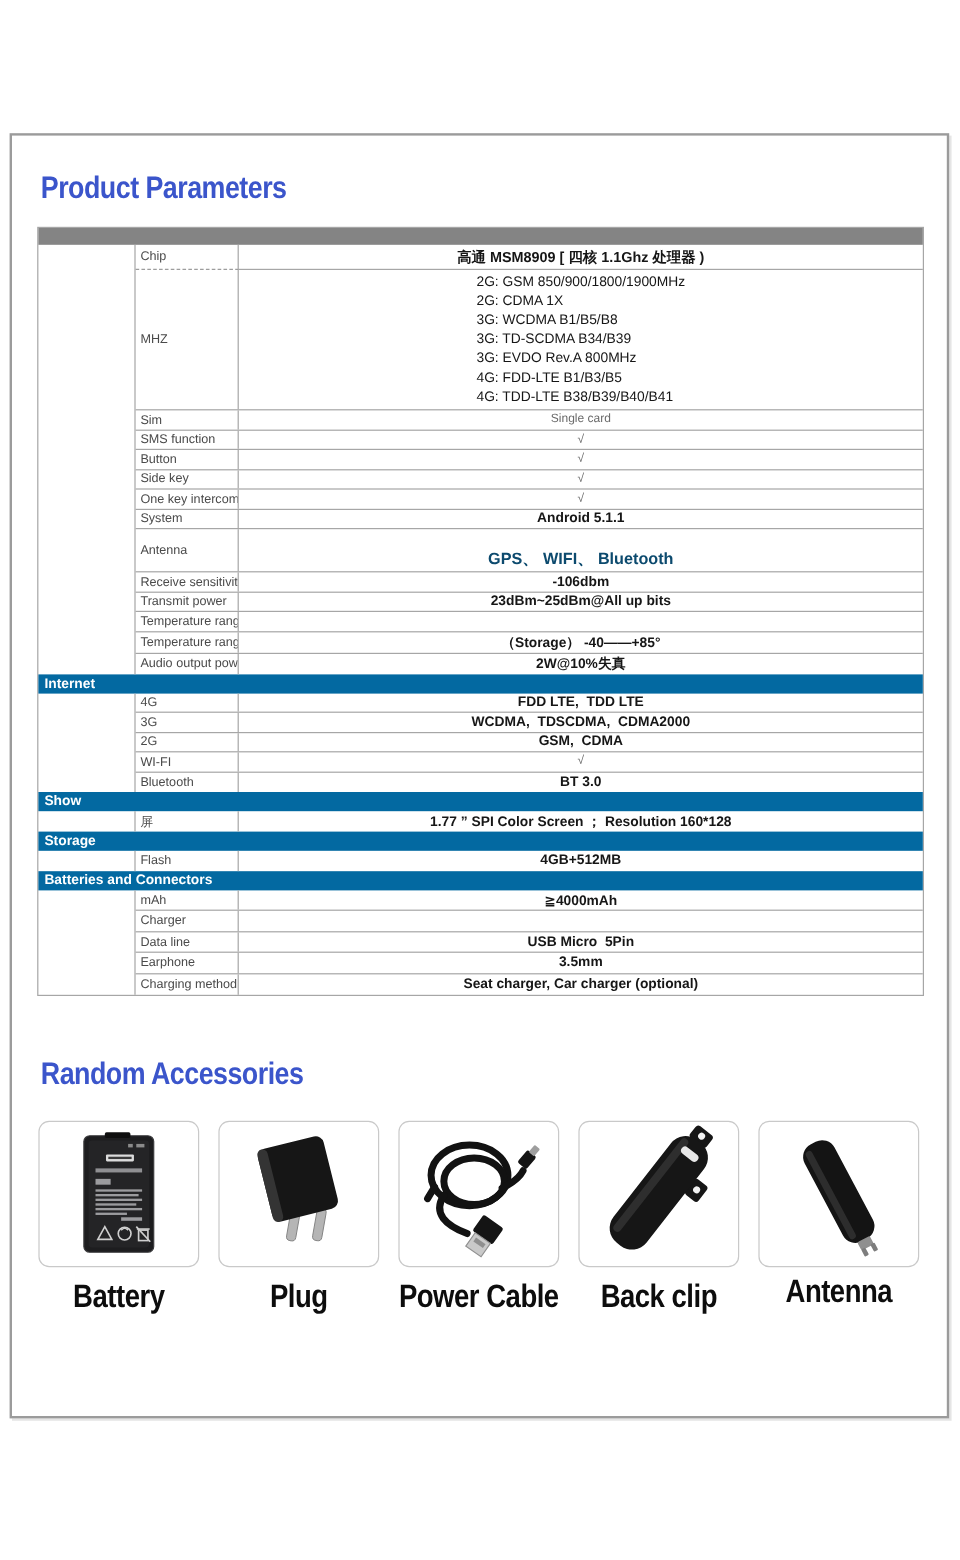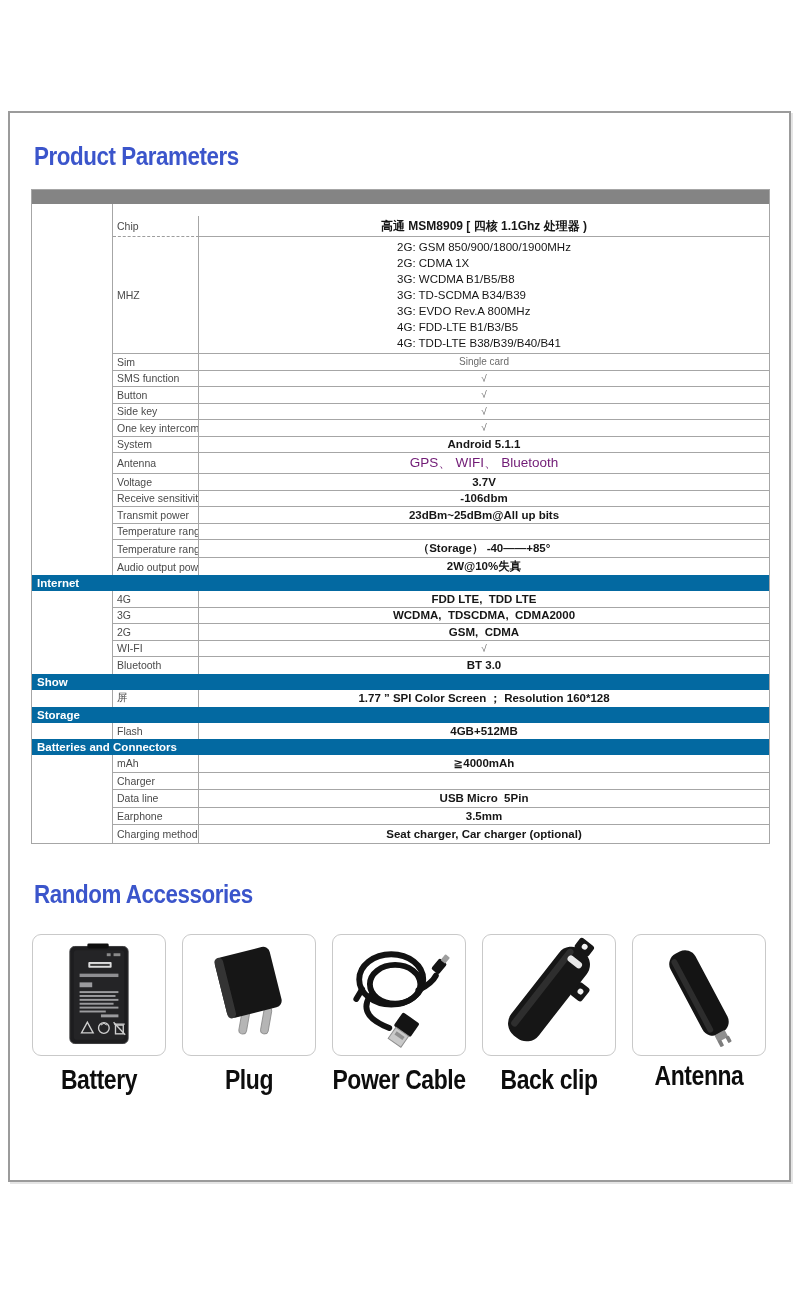--- a/index.html
+++ b/index.html
@@ -44,23 +44,23 @@
     width:86px;flex:none;border-right:1px solid #a6a6a6;box-sizing:border-box;
     font-size:10.5px;color:#4a4a4a;padding-left:4px;
     white-space:nowrap;overflow:hidden;display:flex;align-items:center;
   }
   .col-value{
     flex:1;display:flex;align-items:center;justify-content:center;text-align:center;
     font-size:11.5px;font-weight:700;color:#161616;padding:1px 2px;box-sizing:border-box;
     min-width:0;
   }
   .v-small{font-size:10px;font-weight:400;color:#6a6a6a;}
-  .v-big{font-size:13.5px;font-weight:400;color:#701a75;}
+  .v-big{font-size:13.5px;font-weight:700;color:#0c4a6e;margin-top:15px;}
   .v-chip{font-size:12px;}
-  .row-chip{border-bottom:none;height:21px;margin-top:12px;}
+  .row-chip{border-bottom:none;height:21px;}
   .row-chip .col-label{border-bottom:1px dashed #9d9d9d;}
   .row-chip .col-value{border-bottom:1px solid #a6a6a6;}
   .row-lines .col-value{padding:2px 2px;}
   .lines-block{
     display:inline-block;text-align:left;font-size:11.5px;font-weight:400;
     line-height:16px;color:#161616;
   }
 
   
   .acc-box{
@@ -134,24 +134,20 @@
           </div>
           <div class="spec-row row-bold">
             <div class="col-label">System</div>
             <div class="col-value v-bold">Android 5.1.1</div>
           </div>
           <div class="spec-row row-big">
             <div class="col-label">Antenna</div>
             <div class="col-value v-big">GPS、 WIFI、 Bluetooth</div>
           </div>
           <div class="spec-row row-bold">
-            <div class="col-label">Voltage</div>
-            <div class="col-value v-bold">3.7V</div>
-          </div>
-          <div class="spec-row row-bold">
             <div class="col-label">Receive sensitivity</div>
             <div class="col-value v-bold">-106dbm</div>
           </div>
           <div class="spec-row row-bold">
             <div class="col-label">Transmit power</div>
             <div class="col-value v-bold">23dBm~25dBm@All up bits</div>
           </div>
           <div class="spec-row row-bold">
             <div class="col-label">Temperature range</div>
           </div>

